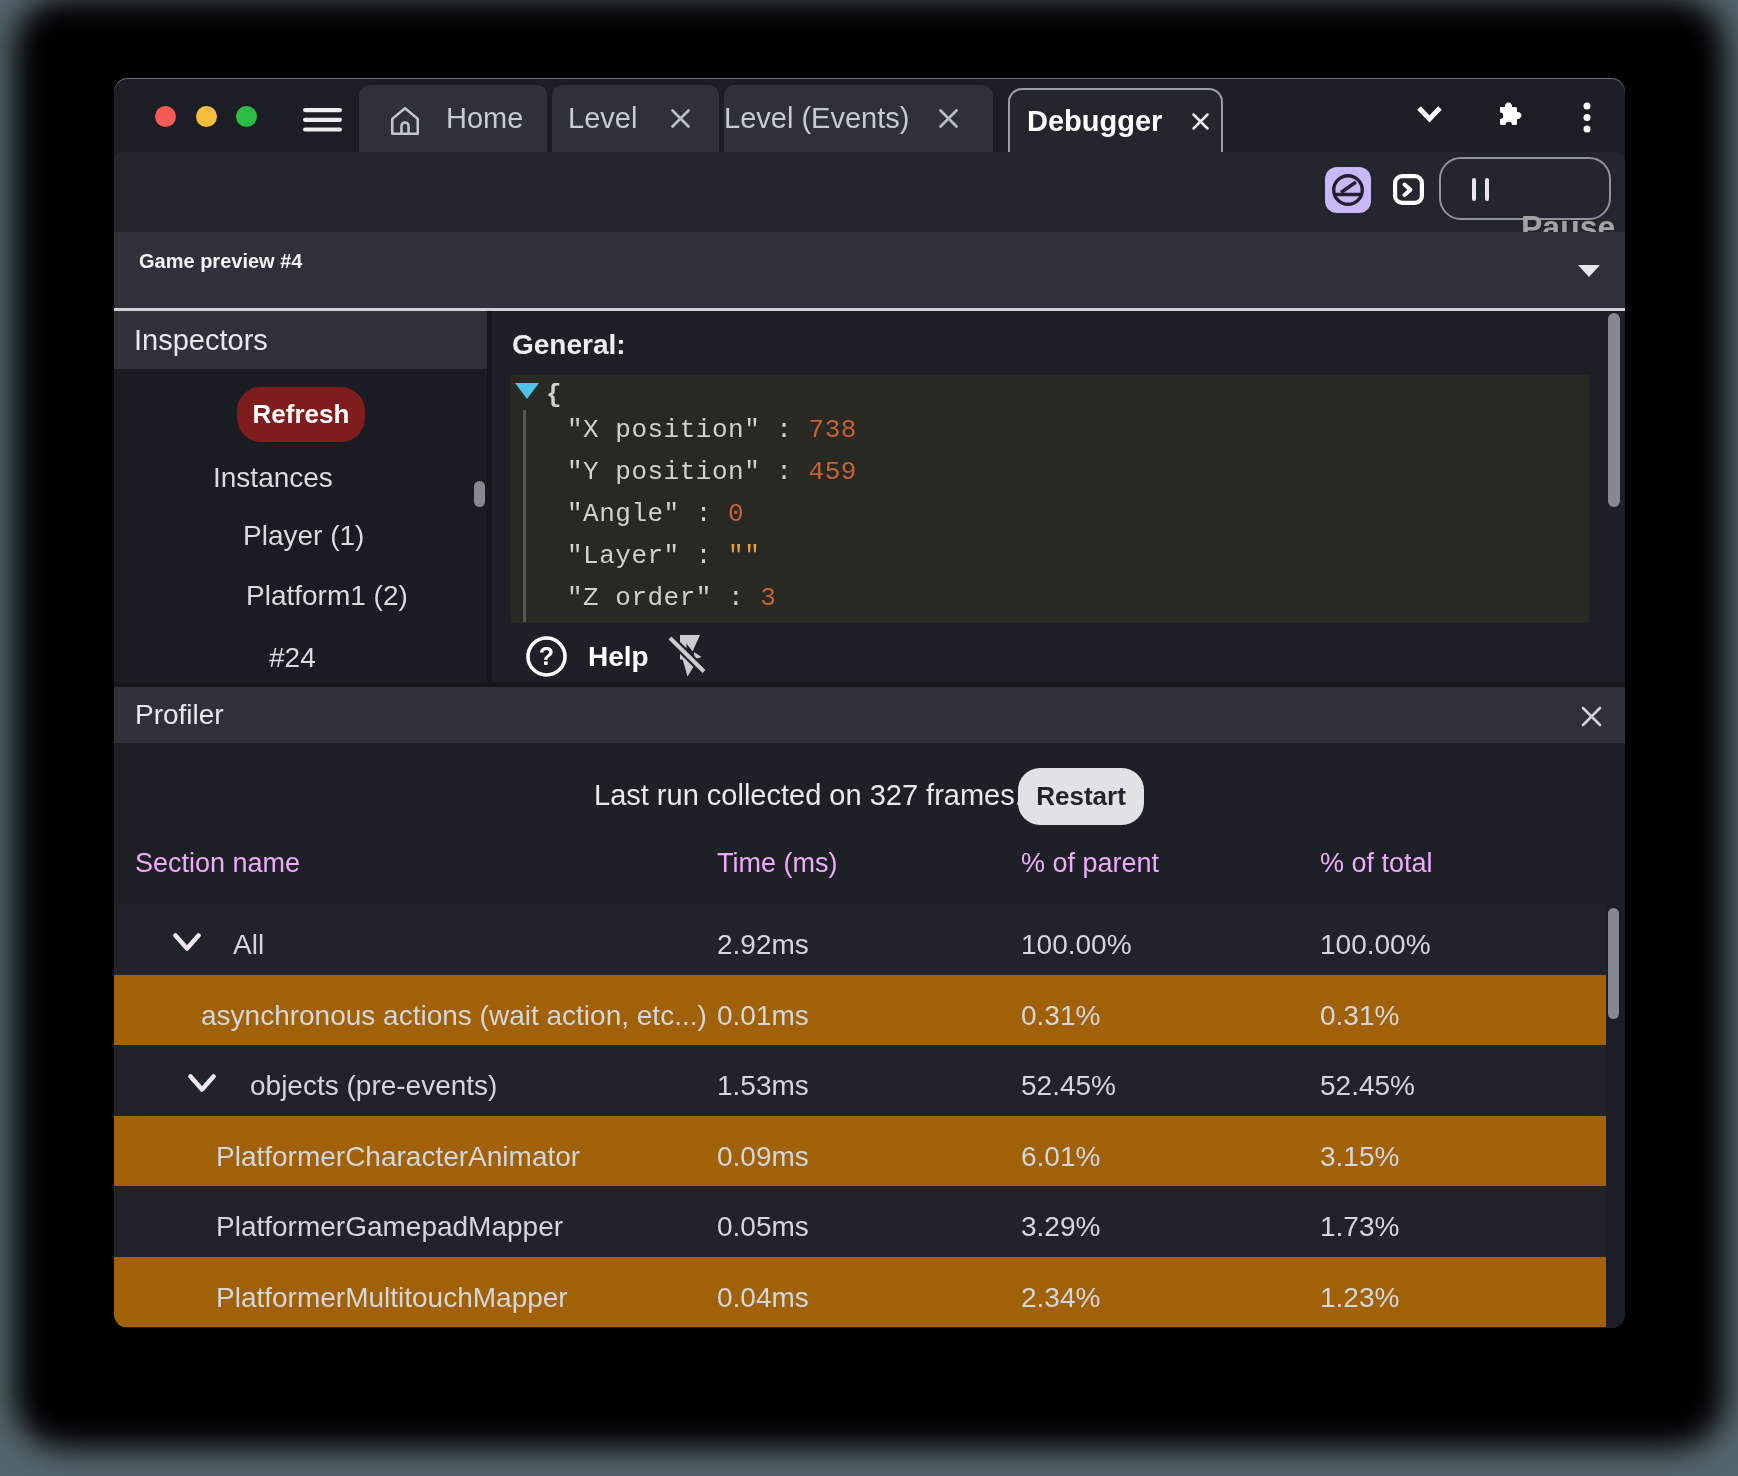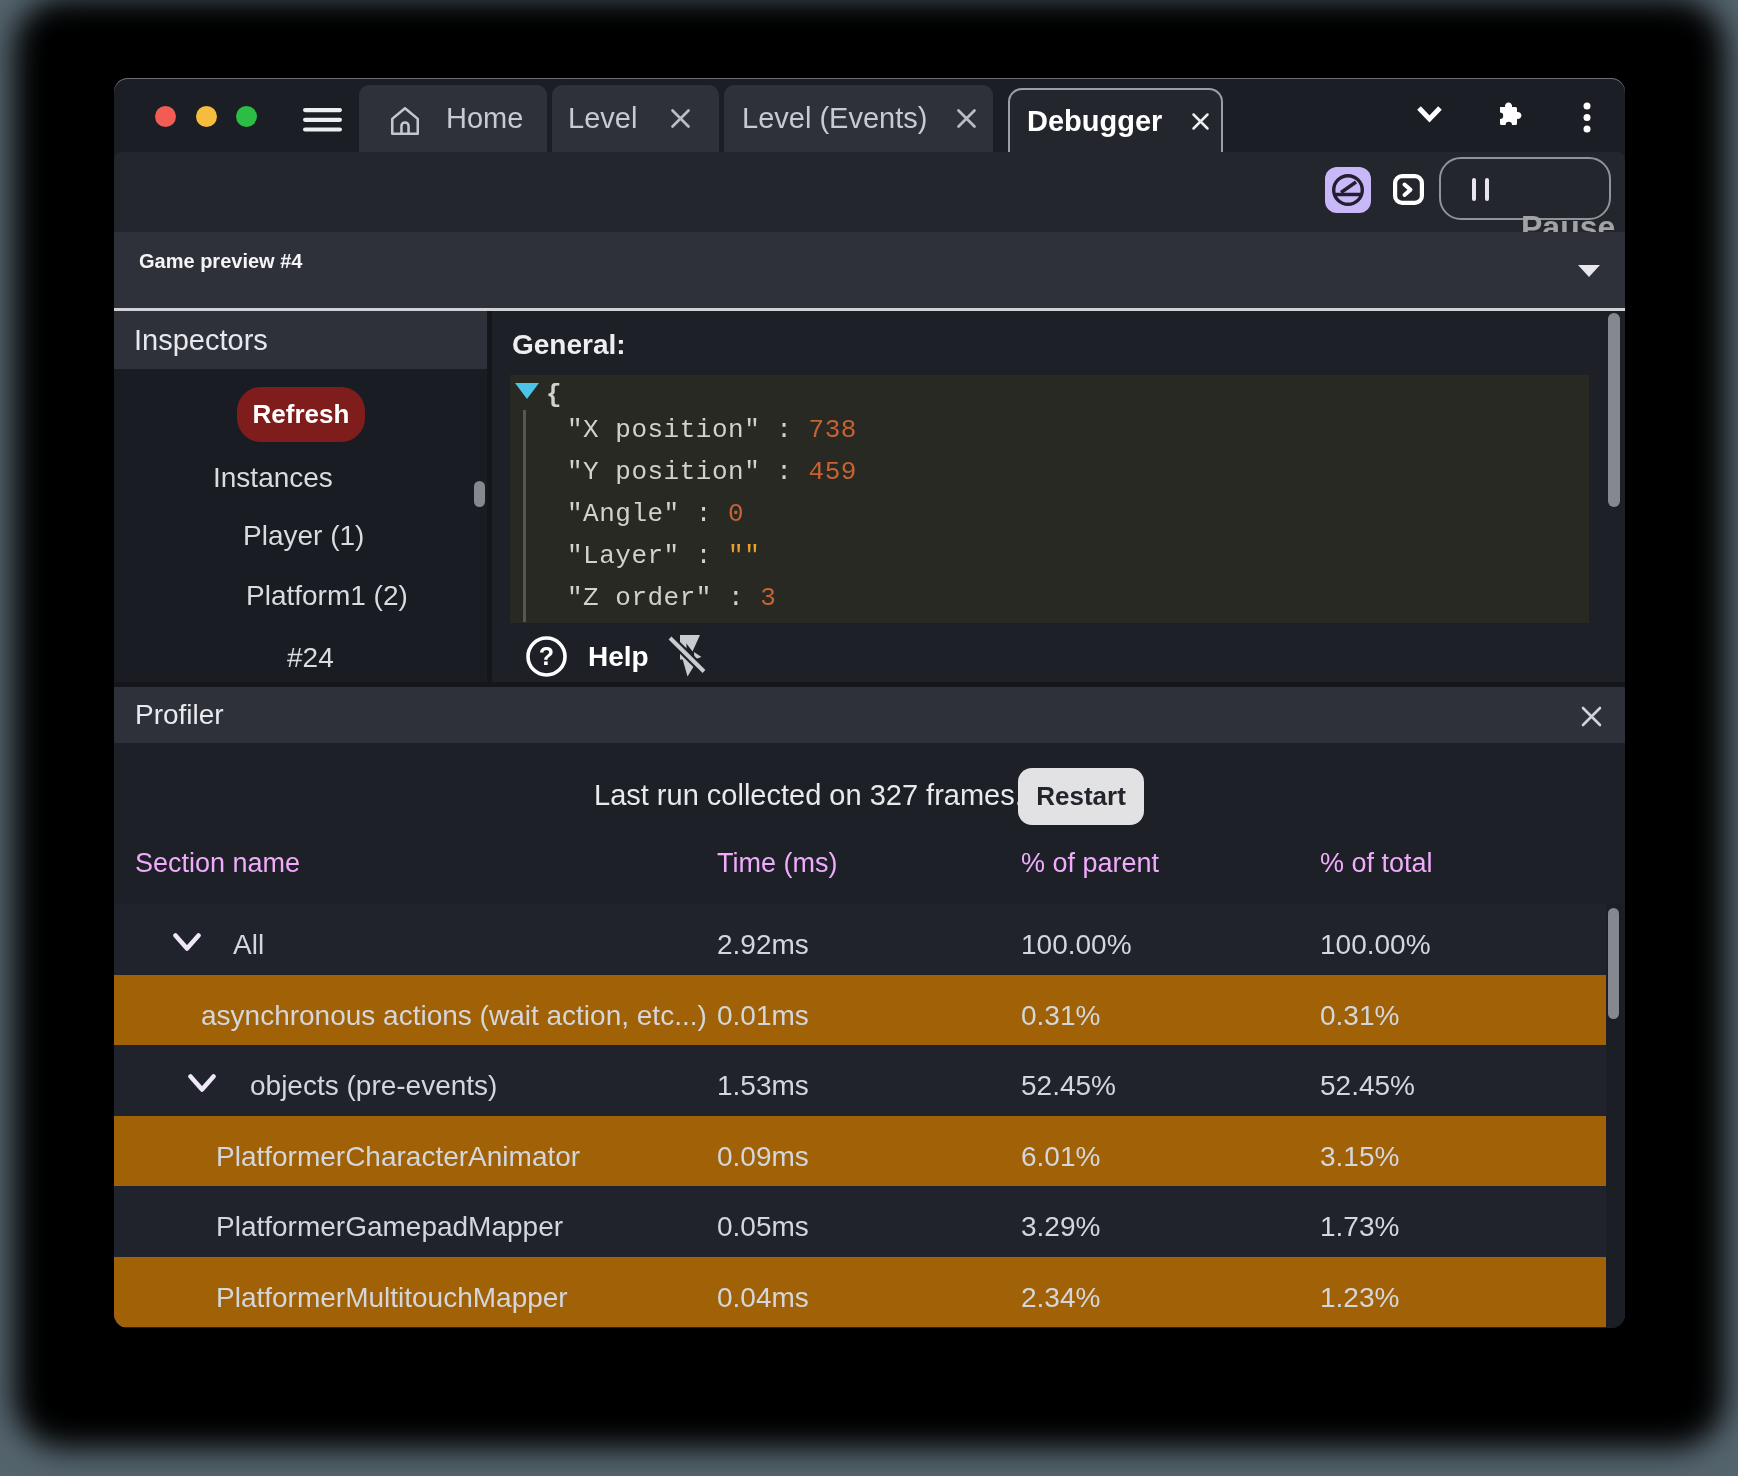--- a/index.html
+++ b/index.html
@@ -50,21 +50,21 @@
     color:#cfd3c9; white-space:pre; letter-spacing:0.5px; }
   .num { color:#c66233; }
   .amber { color:#e8a02e; }
 
   
   .profsep { position:absolute; left:0; top:604px; width:1511px; height:5px; background:#15161c; }
   .profbar { position:absolute; left:0; top:609px; width:1511px; height:56px; background:#2e313a;
     color:#e8eaed; font-size:28px; line-height:56px; padding-left:21px; }
   .profcontent { position:absolute; left:0; top:665px; width:1511px; height:585px; background:#1e2028; }
   .restart { position:absolute; left:904px; top:25px; width:126px; height:57px; background:#e2e2e4;
-    border-radius:14px; color:#23252c; font-weight:700; font-size:26px;
+    border-radius:22px; color:#23252c; font-weight:700; font-size:26px;
     display:flex; align-items:center; justify-content:center; }
   .th { position:absolute; top:105px; color:#f0abfc; font-weight:400; font-size:27px; }
   .row { position:absolute; left:0; width:1492px; height:70.5px; color:#d3d6db; font-size:28px; }
   .row > div { position:absolute; top:calc(50% + 6px); transform:translateY(-50%); }
   .rowdark { background:#20232b; }
   .rowlight { background:#a16207; }
   .gutter { position:absolute; left:1492px; top:161px; width:19px; height:424px; background:#1c1e26; }
   .thumb { position:absolute; background:#85888e; border-radius:6px; }
 </style>
 </head>
@@ -87,21 +87,21 @@
     </svg>
     <span style="margin-left:24px;">Home</span>
   </div>
   <div class="tab" style="left:438px; width:167px;">
     <span style="margin-left:16px;">Level</span>
     <svg style="margin-left:33px;" width="21" height="21" viewBox="0 0 21 21">
         <path d="M2.5 2.5 L18.5 18.5 M18.5 2.5 L2.5 18.5" stroke="#b9bec6" stroke-width="2.7" stroke-linecap="round"></path>
       </svg>
   </div>
   <div class="tab" style="left:610px; width:269px;">
-    <span style="margin-left:18px;text-align:center;">Level (Events)</span>
+    <span style="text-align:center;">Level (Events)</span>
     <svg style="margin-left:29px;" width="21" height="21" viewBox="0 0 21 21">
         <path d="M2.5 2.5 L18.5 18.5 M18.5 2.5 L2.5 18.5" stroke="#b9bec6" stroke-width="2.7" stroke-linecap="round"></path>
       </svg>
   </div>
   <div class="tab tab-active" style="left:894px; width:215px;">
     <span style="margin-left:17px;">Debugger</span>
     <svg style="margin-left:29px;" width="19" height="19" viewBox="0 0 19 19">
         <path d="M2.5 2.5 L16.5 16.5 M16.5 2.5 L2.5 16.5" stroke="#eceef2" stroke-width="2.5" stroke-linecap="round"></path>
       </svg>
   </div>
@@ -141,21 +141,21 @@
   </svg>
   <div class="lightline"></div>
 
   <div class="leftpane">
     <div class="lp-head">Inspectors</div>
   </div>
   <div class="refresh">Refresh</div>
   <div class="treeitem" style="left:99px; top:384px;">Instances</div>
   <div class="treeitem" style="left:129px; top:442px;">Player (1)</div>
   <div class="treeitem" style="left:132px; top:502px;">Platform1 (2)</div>
-  <div class="treeitem" style="left:173px; top:564px;">#24</div>
+  <div class="treeitem" style="left:155px; top:564px;">#24</div>
   <div class="thumb" style="left:360px; top:403px; width:11px; height:26px;"></div>
 
   <div class="divider"></div>
 
   <div class="rightpane">
     <div class="abs" style="left:20px; top:18px; color:#eceef0; font-size:28px; font-weight:700;">General:</div>
     <div class="codeblock">
       <svg class="abs" style="left:5px; top:8px;" width="24" height="16" viewBox="0 0 24 16" fill="#4ec3e8">
           <path d="M0 0 H24 L12 16 Z"></path>
         </svg>

